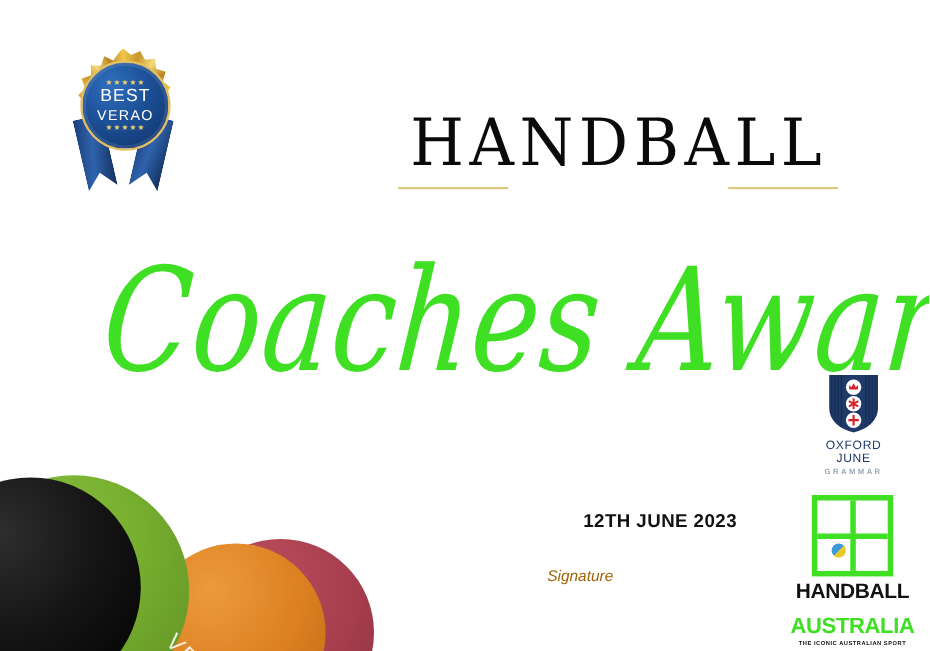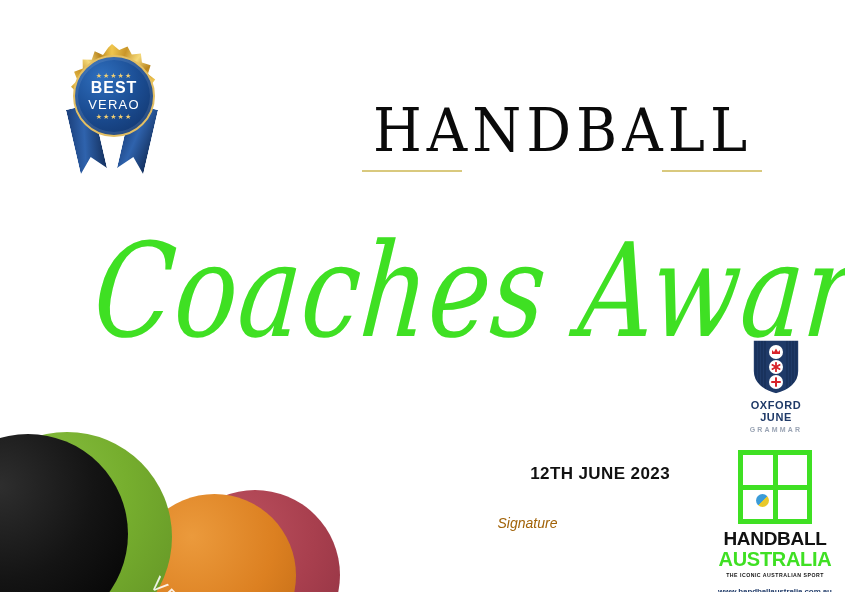--- a/index.html
+++ b/index.html
@@ -148,21 +148,21 @@
     justify-content: center;
   }
   .medal-stars {
     color: #f2cf72;
     font-size: 7px;
     letter-spacing: 1px;
     line-height: 1;
   }
   .medal-best {
     color: #ffffff;
-    font-weight: bold;
+    font-weight: normal;
     font-size: 16px;
     letter-spacing: 1px;
     line-height: 1.15;
   }
   .medal-award {
     color: #ffffff;
     font-weight: 400;
     font-size: 13px;
     letter-spacing: 1.2px;
     line-height: 1.25;
@@ -249,21 +249,21 @@
   .ofg-logo {
     position: absolute;
     left: 740px;
     top: 338px;
     width: 72px;
     text-align: center;
   }
   .ofg-shield { display: block; margin: 0 auto; }
   .ofg-name {
     color: #1f3a68;
-    font-weight: bold;
+    font-weight: normal;
     font-size: 11px;
     letter-spacing: 0.6px;
     line-height: 1.12;
     margin-top: 3px;
   }
   .ofg-sub {
     color: #9aa4b4;
     font-weight: bold;
     font-size: 7px;
     letter-spacing: 2.2px;
@@ -321,21 +321,21 @@
     letter-spacing: -0.3px;
     line-height: 1.0;
     margin-top: 5px;
   }
   .hba-australia {
     color: #3fe023;
     font-weight: bold;
     font-size: 20px;
     letter-spacing: -0.3px;
     line-height: 1.0;
-    margin-top: 1px;
+    margin-top: 11px;
   }
   .hba-tagline {
     color: #111111;
     font-weight: bold;
     font-size: 5.2px;
     letter-spacing: 0.5px;
     margin-top: 3px;
   }
   .hba-url {
     color: #1f3a68;

